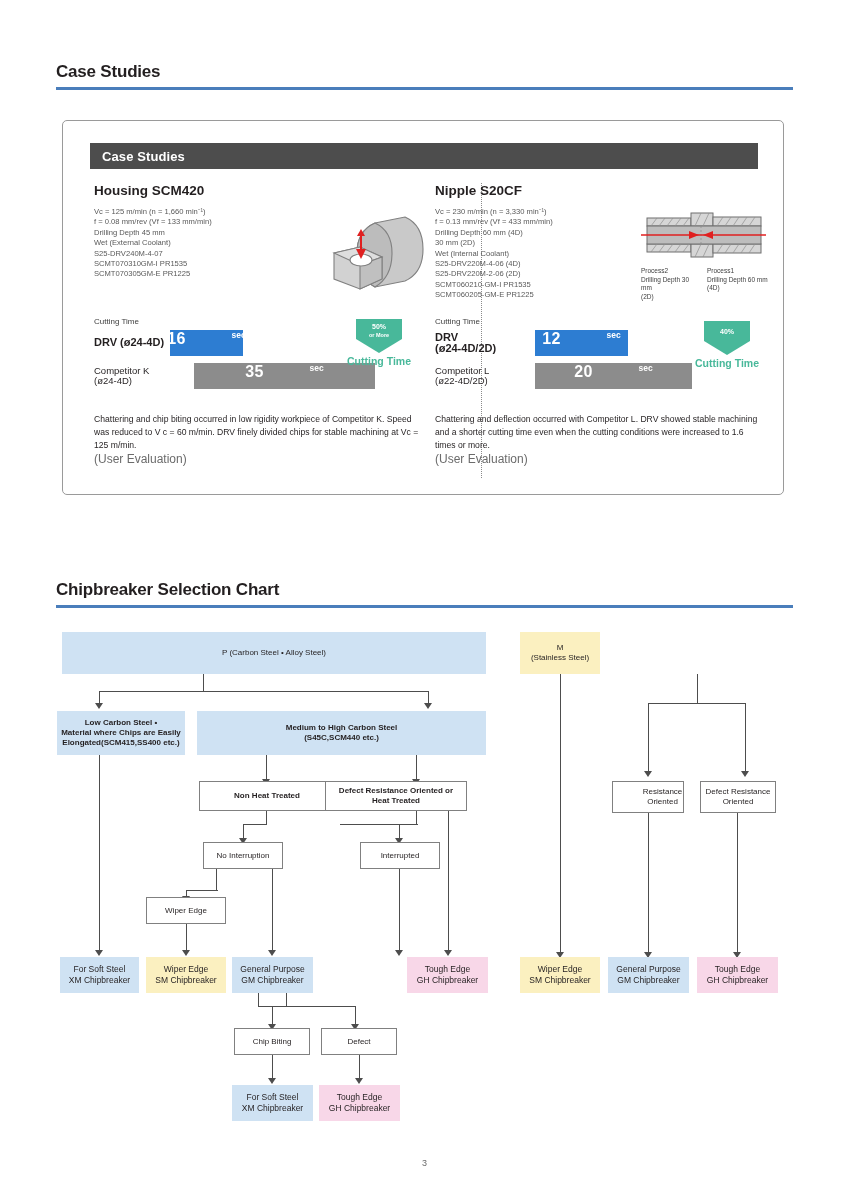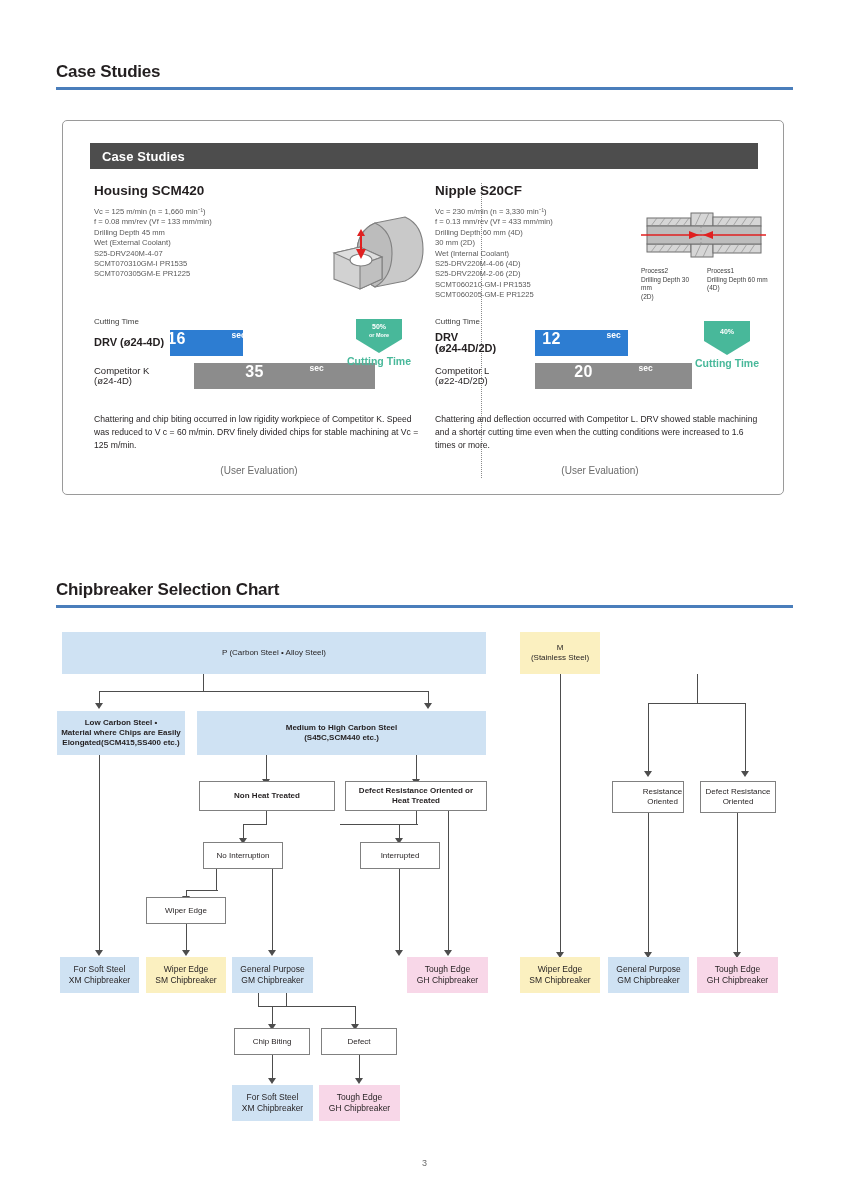--- a/index.html
+++ b/index.html
@@ -78,21 +78,21 @@
     width:0; height:0; margin:0 auto;
     border-left:23px solid transparent; border-right:23px solid transparent;
     border-top:14px solid #48b89a;
   }
   .badge .pct { font-size:12.5px; font-weight:bold; line-height:11px; }
   .badge .pct span { font-size:7px; }
   .badge .ormore { font-size:5.5px; font-weight:bold; line-height:6px; }
   .badge .cap { font-size:10.5px; font-weight:bold; color:#48b89a; margin-top:2px; }
 
   .eval { font-size:8.6px; line-height:13px; color:#231f20; margin-top:8px; }
-  .eval-src { font-size:10px; color:#6b6b6b; text-align:center; margin-top:13px; }
+  .eval-src { font-size:12px; color:#6b6b6b; text-align:left; margin-top:0; }
 
   
   .art-cap { font-size:6.5px; line-height:8.5px; color:#404040; }
 
   
   .flow { position:absolute; left:0; top:600px; width:849px; height:540px; }
   .node {
     position:absolute; display:flex; align-items:center; justify-content:center;
     text-align:center; font-size:8px; line-height:10px; color:#231f20;
     padding:2px 3px;
@@ -337,21 +337,21 @@
   <div class="arw" style="left:644px; top:171px;"></div>
   <div class="ln v" style="left:745px; top:103px; height:70px;"></div>
   <div class="arw" style="left:741px; top:171px;"></div>
 
   <div class="ln v" style="left:266px; top:155px; height:26px;"></div>
   <div class="arw" style="left:262px; top:179px;"></div>
   <div class="ln v" style="left:416px; top:155px; height:26px;"></div>
   <div class="arw" style="left:412px; top:179px;"></div>
 
   <div class="node plain" style="left:199px; top:181px; width:136px; height:30px; font-weight:bold;">Non Heat Treated</div>
-  <div class="node plain" style="left:345px; top:181px; width:142px; height:30px; white-space:pre-line; font-weight:bold;">Defect Resistance Oriented or
+  <div class="node plain" style="left:325px; top:181px; width:142px; height:30px; white-space:pre-line; font-weight:bold;">Defect Resistance Oriented or
 Heat Treated</div>
   <div class="node plain" style="left:612px; top:181px; width:72px; height:32px; white-space:pre-line;padding-left:32px;">Resistance
 Oriented</div>
   <div class="node plain" style="left:700px; top:181px; width:76px; height:32px; white-space:pre-line;">Defect Resistance
 Oriented</div>
 
   <div class="ln v" style="left:648px; top:213px; height:140px;"></div>
   <div class="arw" style="left:644px; top:352px;"></div>
   <div class="ln v" style="left:737px; top:213px; height:140px;"></div>
   <div class="arw" style="left:733px; top:352px;"></div>

